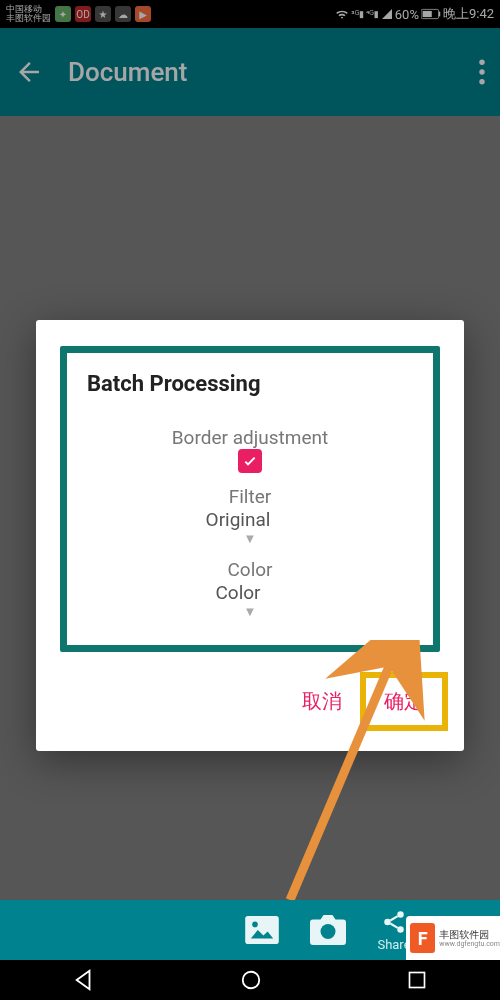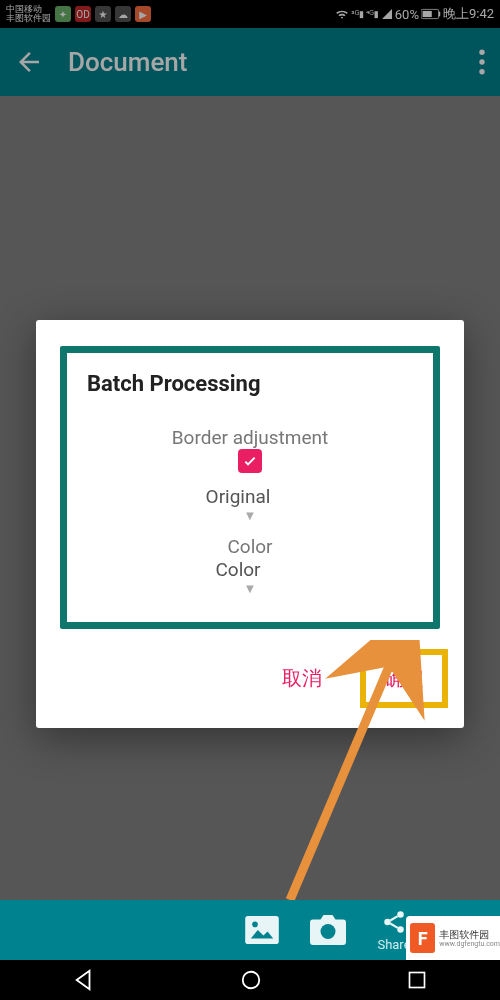--- a/index.html
+++ b/index.html
@@ -12,21 +12,21 @@
   .carrier { font-size: 9px; line-height: 9px; }
   .mini-icon { width: 16px; height: 16px; border-radius: 3px; display: inline-flex; align-items: center; justify-content: center; font-size: 10px; }
   .mi-green { background: #6bb36b; }
   .mi-red { background: #c62828; color:#fff; }
   .mi-grey { background: #555; }
   .mi-orange { background: #ff7043; color:#fff; }
   .status-right { display: flex; align-items: center; gap: 2px; font-size: 13px; text-align: right; }
   .status-right svg { fill: #fff; }
 
   
-  .app-bar { height: 68px; background: #00838f; display: flex; align-items: center; padding: 4px 14px; color: #fff; }
+  .app-bar { height: 88px; background: #00838f; display: flex; align-items: center; padding: 4px 14px; color: #fff; }
   .app-title { font-size: 26px; font-weight: 500; margin-left: 24px; flex: 1; }
   .back-arrow { width: 30px; height: 30px; }
 
   
   .bottom-bar { position: absolute; bottom: 40px; left: 0; right: 0; height: 60px; background: #00838f; display: flex; justify-content: flex-end; align-items: center; padding: 0 10px; gap: 6px; }
   .bb-btn { width: 60px; display: flex; flex-direction: column; align-items: center; color: #d0eef0; font-size: 13px; gap: 2px; }
   .bb-btn svg { fill: #e7f5f6; }
 
   
   .nav-bar { position: absolute; bottom: 0; left: 0; right: 0; height: 40px; background: #000; display: flex; justify-content: space-around; align-items: center; }
@@ -40,21 +40,21 @@
   .dialog-inner { padding: 26px 24px 12px 24px; }
   .annot-frame { border: 7px solid #0f766e; padding: 18px 20px 20px 20px; border-radius: 2px; }
   .dlg-title { font-size: 22px; font-weight: 700; color: #222; margin-bottom: 24px; }
   .row { display: flex; align-items: center; justify-content: space-between; padding: 6px 0; font-size: 19px; color: #777; flex-direction: column; }
   .row-label { flex: 1; }
   .row-value { color: #555; margin-right: 24px; }
   .chev { color: #aaa; font-size: 13px; }
   .checkbox { width: 24px; height: 24px; background: #e91e63; border-radius: 4px; display: flex; align-items: center; justify-content: center; }
   .checkbox svg { stroke: #fff; stroke-width: 3; fill: none; }
 
-  .dlg-actions { display: flex; justify-content: flex-end; padding: 8px 16px 20px 16px; gap: 20px; align-items: center; }
+  .dlg-actions { display: flex; justify-content: flex-end; padding: 8px 16px 20px 16px; gap: 0; align-items: center; }
   .txt-btn { color: #e91e63; font-size: 20px; font-weight: 500; padding: 10px 18px; }
   .confirm-frame { border: 6px solid #eab308; border-radius: 0; }
 
   
   .annot-arrow { position: absolute; left: 270px; top: 640px; pointer-events: none; }
 
   
   .watermark { position: absolute; right: 0; bottom: 40px; width: 94px; height: 44px; background: #fff; display: flex; align-items: center; padding-left: 4px; border-top-left-radius: 4px; }
   .wm-logo { width: 30px; height: 30px; background: #f05a24; border-radius: 3px; color:#fff; font-weight:700; display:flex; align-items:center; justify-content:center; font-size:18px; margin-right:4px;}
   .wm-text { font-size: 10px; line-height: 11px; color:#333; }
@@ -114,20 +114,21 @@
       <div class="dlg-title">Batch Processing</div>
       <div class="row">
         <span class="row-label">Border adjustment</span>
         <span class="checkbox">
           <svg width="16" height="16" viewBox="0 0 24 24">
               <path d="M5 13l4 4 10-10"></path>
             </svg>
         </span>
       </div>
       <div class="row">
+        <span class="row-label">Filter</span>
         <span class="row-value">Original</span>
         <span class="chev">▼</span>
       </div>
       <div class="row">
         <span class="row-label">Color</span>
         <span class="row-value">Color</span>
         <span class="chev">▼</span>
       </div>
     </div>
   </div>

